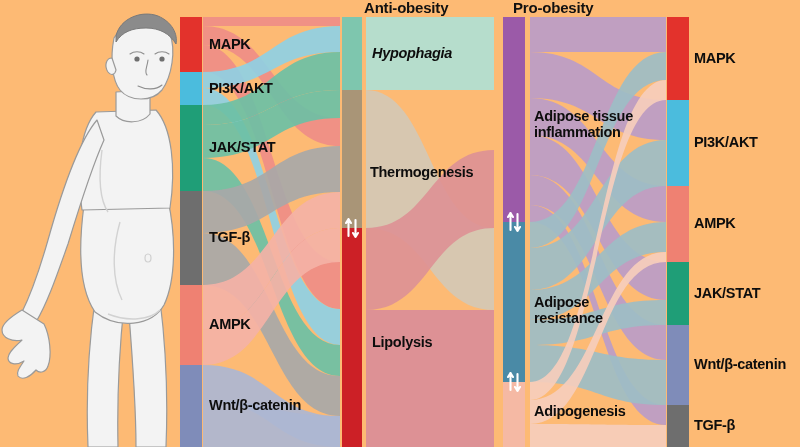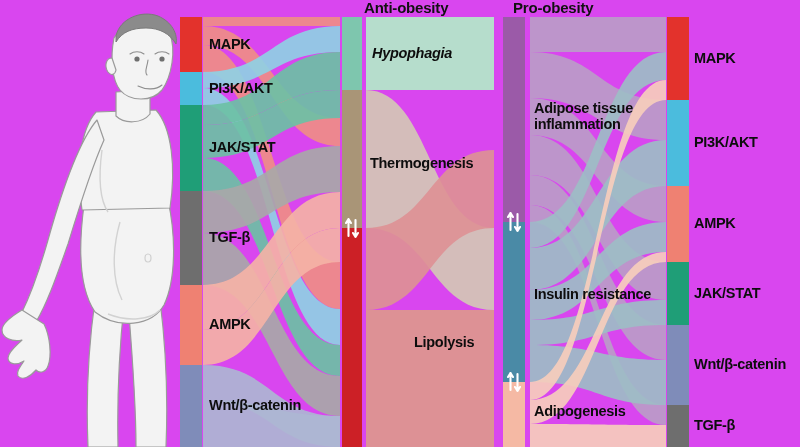--- a/index.html
+++ b/index.html
@@ -1,31 +1,31 @@
 <!DOCTYPE html>
 <html><head>
 <meta charset="utf-8">
 <style>
   html,body{margin:0;padding:0;background:#ffffff;}
   body{width:800px;height:447px;overflow:hidden;
        font-family:"Liberation Sans", sans-serif;}
-  #root{position:relative;width:800px;height:447px;background:#d946ef;}
+  #root{position:relative;width:800px;height:447px;background:#fdba74;}
 
   .col-header{
     position:absolute;top:-1px;font-size:15px;font-weight:bold;color:#111;
     letter-spacing:-0.2px;white-space:nowrap;
   }
   #hdr-anti{left:364px;}
   #hdr-pro{left:513px;}
 
   .node-label{
     position:absolute;font-size:14.5px;font-weight:bold;color:#0d0d0d;
     white-space:nowrap;letter-spacing:-0.3px;line-height:1.12;
   }
-  .node-label.wrap{white-space:normal;width:125px;}
+  .node-label.wrap{white-space:normal;width:125px;margin-top:8px;}
 
   svg.layer{position:absolute;left:0;top:0;width:800px;height:447px;}
   .human{position:absolute;left:0;top:0;width:180px;height:447px;}
 </style>
 </head>
 <body>
 
 <div id="root">
 
   <svg class="human" viewBox="0 0 180 447">
@@ -151,24 +151,24 @@
   <div class="col-header" id="hdr-pro">Pro-obesity</div>
 
   <div id="labels">
       <div class="node-label" style="left: 209px; top: 35.5px;">MAPK</div>
       <div class="node-label" style="left: 209px; top: 79.5px;">PI3K/AKT</div>
       <div class="node-label" style="left: 209px; top: 139px;">JAK/STAT</div>
       <div class="node-label" style="left: 209px; top: 229px;">TGF-β</div>
       <div class="node-label" style="left: 209px; top: 316px;">AMPK</div>
       <div class="node-label" style="left: 209px; top: 397px;">Wnt/β-catenin</div>
       <div class="node-label" style="left: 372px; top: 45px; font-style: italic;">Hypophagia</div>
-      <div class="node-label" style="left: 370px; top: 155px;">Thermogenesis</div>
-      <div class="node-label" style="left: 372px; top: 334px; margin-left: 42px;">Lipolysis</div>
+      <div class="node-label" style="left: 370px; top: 164px;">Thermogenesis</div>
+      <div class="node-label" style="left: 372px; top: 334px;">Lipolysis</div>
       <div class="node-label wrap" style="left: 534px; top: 100px;">Adipose tissue inflammation</div>
-      <div class="node-label wrap" style="left: 534px; top: 286px;">Insulin resistance</div>
+      <div class="node-label wrap" style="left: 534px; top: 286px;">Adipose resistance</div>
       <div class="node-label" style="left: 534px; top: 403px; text-align: right;">Adipogenesis</div>
       <div class="node-label" style="left: 694px; top: 49.5px;">MAPK</div>
       <div class="node-label" style="left: 694px; top: 134px;">PI3K/AKT</div>
       <div class="node-label" style="left: 694px; top: 215px;">AMPK</div>
       <div class="node-label" style="left: 694px; top: 284.5px;">JAK/STAT</div>
       <div class="node-label" style="left: 694px; top: 356px;">Wnt/β-catenin</div>
       <div class="node-label" style="left: 694px; top: 417px;">TGF-β</div>
     </div>
 
 </div>

